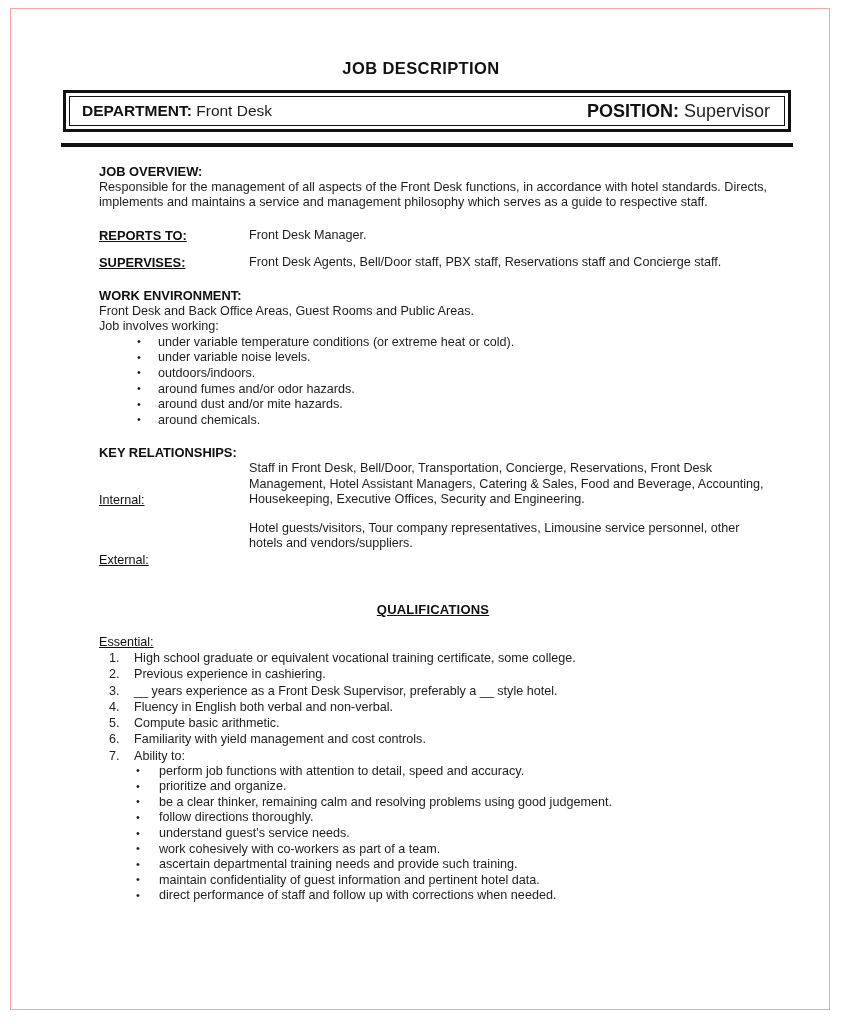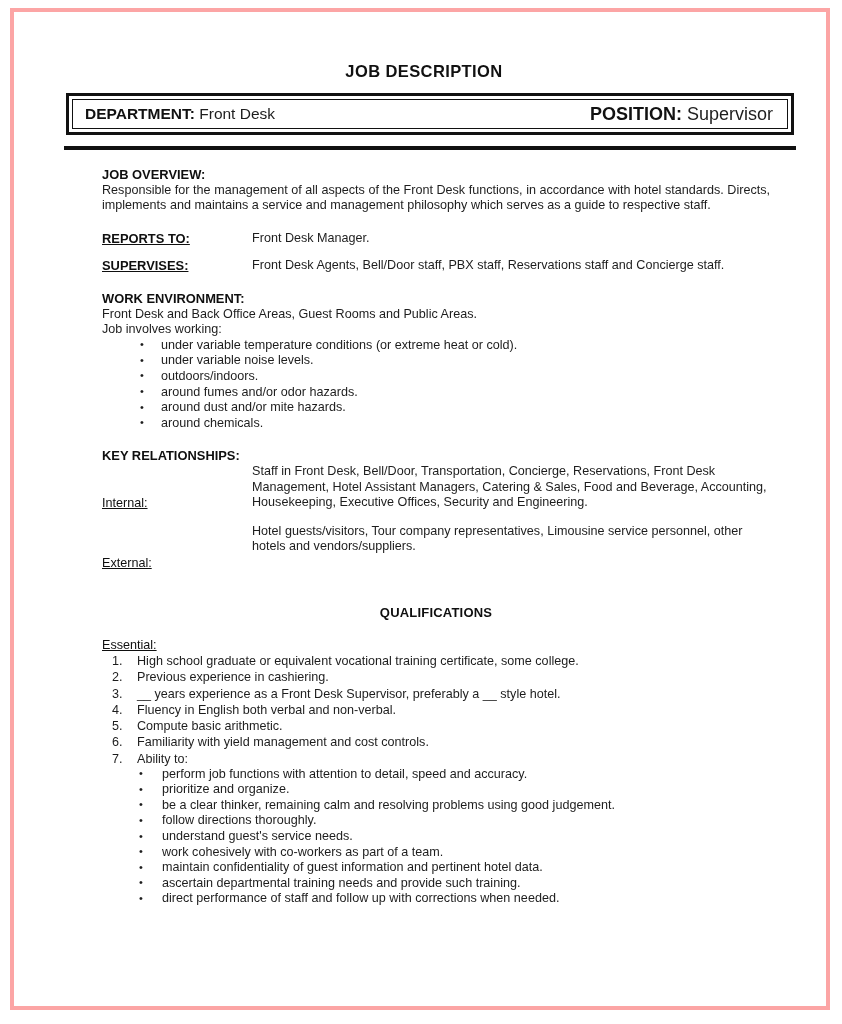--- a/index.html
+++ b/index.html
@@ -17,21 +17,21 @@
   }
 
   
   .page {
     position: absolute;
     left: 10px;
     top: 8px;
     width: 820px;
     height: 1002px;
     background: #ffffff;
-    border: 4px solid #fca5a5;
+    border: 1px solid #fca5a5;
     box-sizing: border-box;
   }
 
   .sheet-inner {
     position: absolute;
     left: 0;
     top: 0;
     width: 820px;
     height: 1002px;
   }
@@ -209,20 +209,21 @@
     left: 10px;
     top: 0;
     color: #1d1d1d;
   }
 
   
   .center-head {
     text-align: center;
     font-weight: bold;
     font-size: 13px;
+    text-decoration: underline;
     color: #0f0f0f;
     letter-spacing: 0.2px;
   }
 
   .underline-label {
     text-decoration: underline;
     color: #0f0f0f;
   }
 </style>
 </head>
@@ -317,20 +318,20 @@
         <li>Ability to:</li>
       </ol>
 
       <ul class="bullets deep">
         <li>perform job functions with attention to detail,  speed and accuracy.</li>
         <li>prioritize and organize.</li>
         <li>be a clear thinker, remaining calm and resolving problems using good judgement.</li>
         <li>follow directions thoroughly.</li>
         <li>understand guest's service needs.</li>
         <li>work cohesively with co-workers as part of a team.</li>
+        <li>ascertain departmental training needs and provide such training.</li>
         <li>maintain confidentiality of guest information and pertinent hotel data.</li>
-        <li>ascertain departmental training needs and provide such training.</li>
         <li>direct performance of staff and follow up with corrections when needed.</li>
       </ul>
 
     </div>
   </div>
 </div>
 
 </body></html>

